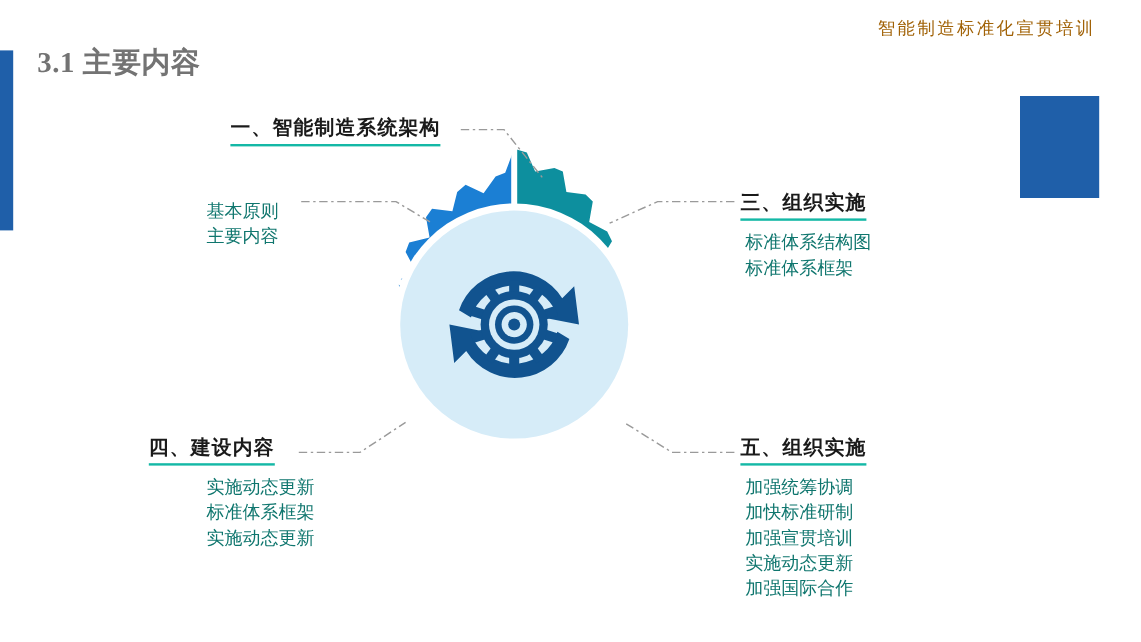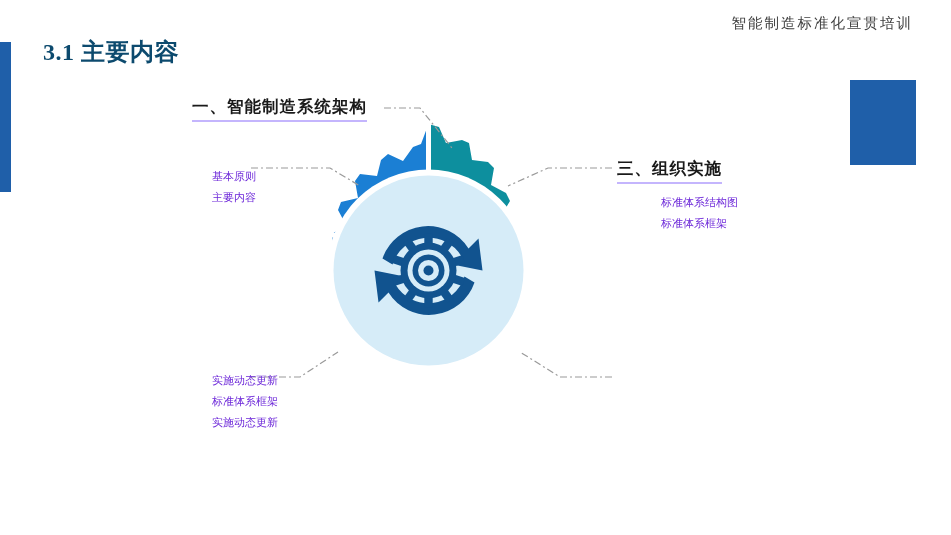--- a/index.html
+++ b/index.html
@@ -17,45 +17,44 @@
   }
 
   
   #header-title {
     position: absolute;
     top: 14px;
     right: 38px;
     font-family: "Liberation Serif", "DejaVu Serif", serif;
     font-size: 14.5px;
     letter-spacing: 2px;
-    color: #404040;
+    color: #a16207;
     white-space: nowrap;
   }
 
   
   #left-accent-bar {
     position: absolute;
     left: 0px;
     top: 42px;
     width: 11px;
     height: 150px;
     background: #1f5fa9;
   }
 
   #section-title {
     position: absolute;
     left: 31px;
     top: 36px;
     font-family: "Liberation Serif", "DejaVu Serif", serif;
     font-size: 24px;
     font-weight: bold;
-    color: #0c4a6e;
+    color: #737373;
     white-space: nowrap;
     letter-spacing: 0.5px;
-    margin-left: 12px;
   }
 
   
   #deco-square {
     position: absolute;
     left: 850px;
     top: 80px;
     width: 66px;
     height: 85px;
     background: #1f5fa9;
@@ -81,31 +80,30 @@
     pointer-events: none;
   }
 
   
   .node { position: absolute; }
   .node-heading {
     font-size: 16.5px;
     font-weight: bold;
     color: #1a1a1a;
     white-space: nowrap;
-    border-bottom: 2px solid #c4b5fd;
+    border-bottom: 2px solid #14b8a6;
     padding-bottom: 2px;
     display: inline-block;
     letter-spacing: 1px;
   }
   .node-sub {
-    font-size: 11px;
-    color: #6d28d9;
+    font-size: 15px;
+    color: #0f766e;
     white-space: nowrap;
     line-height: 21px;
-    margin-left: 40px;
   }
   .sublist { margin-top: 8px; }
   .node.align-left .sublist { padding-left: 48px; }
   .node.align-right .sublist { padding-left: 4px; }
 
   
   #node-1 { left: 192px; top: 96px; }
   #node-2 { left: 124px; top: 158px; }
   #node-3 { left: 617px; top: 158px; }
   #node-4 { left: 124px; top: 362px; }
@@ -248,21 +246,32 @@
 
   <div class="node align-right" id="node-3">
     <div class="node-heading">三、组织实施</div>
     <div class="sublist">
       <div class="node-sub">标准体系结构图</div>
       <div class="node-sub">标准体系框架</div>
     </div>
   </div>
 
   <div class="node align-left" id="node-4">
+    <div class="node-heading">四、建设内容</div>
     <div class="sublist">
       <div class="node-sub">实施动态更新</div>
       <div class="node-sub">标准体系框架</div>
       <div class="node-sub">实施动态更新</div>
     </div>
   </div>
 
+  <div class="node align-right" id="node-5">
+    <div class="node-heading">五、组织实施</div>
+    <div class="sublist">
+      <div class="node-sub">加强统筹协调</div>
+      <div class="node-sub">加快标准研制</div>
+      <div class="node-sub">加强宣贯培训</div>
+      <div class="node-sub">实施动态更新</div>
+      <div class="node-sub">加强国际合作</div>
+    </div>
+  </div>
 
 </div>
 
 </body></html>

